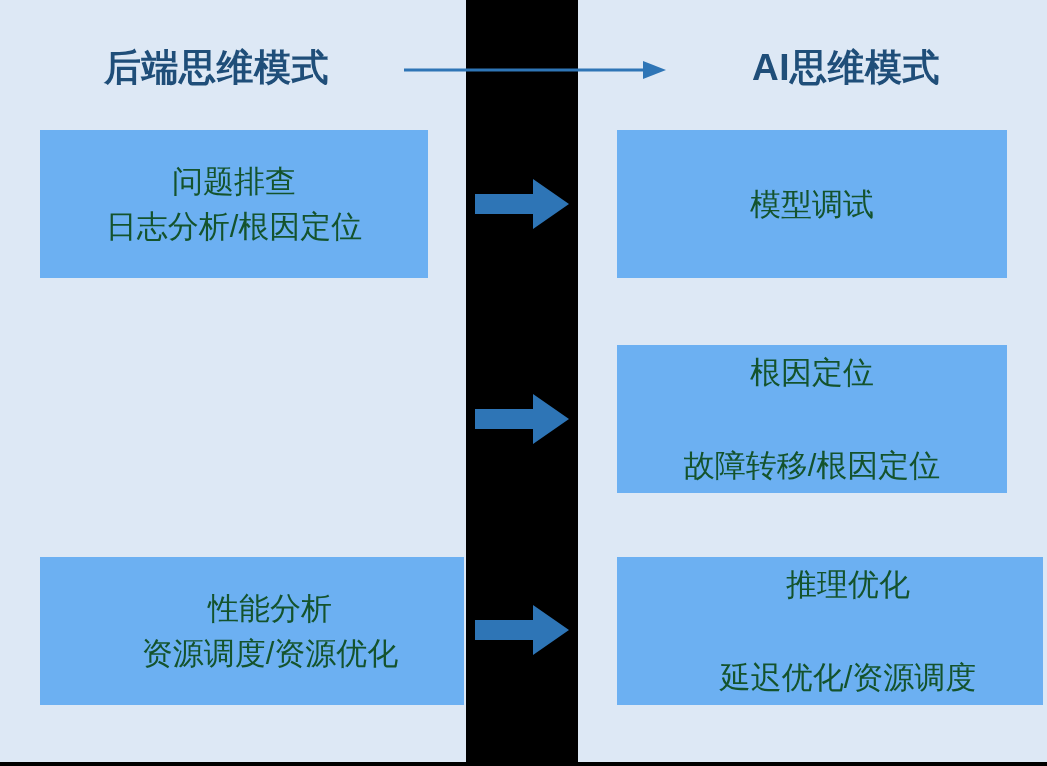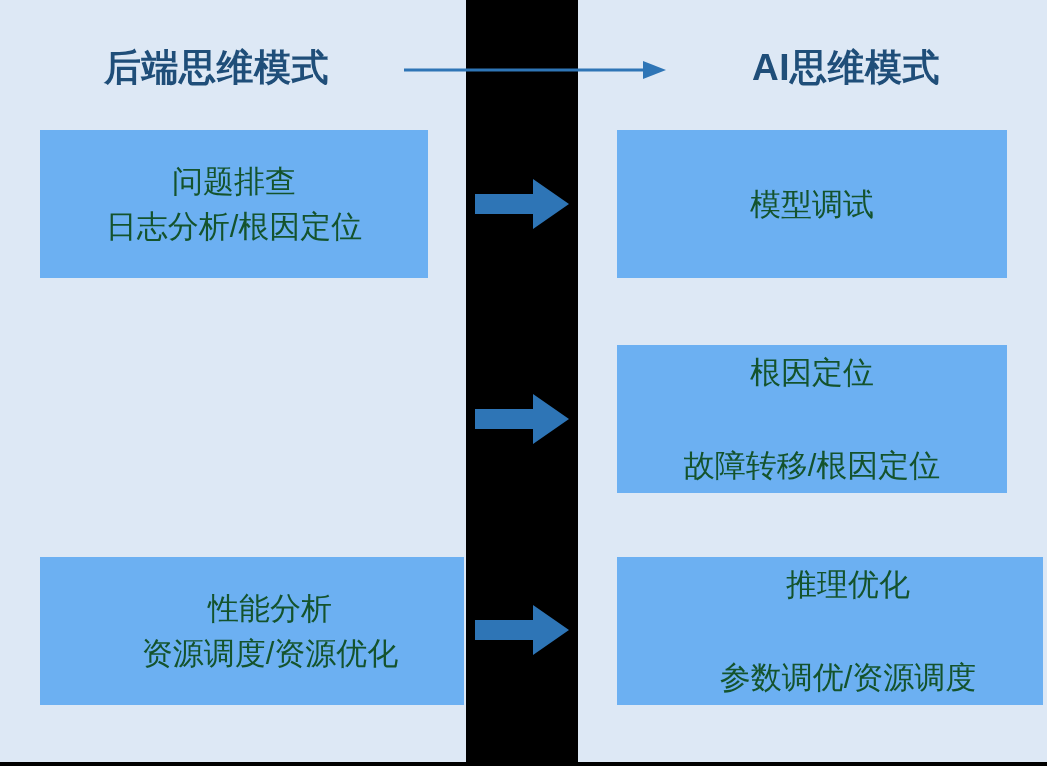--- a/index.html
+++ b/index.html
@@ -161,18 +161,18 @@
   </div>
 
   <div class="row-arrow a3">
     <svg width="98" height="56" viewBox="0 0 98 56" xmlns="http://www.w3.org/2000/svg">
       <polygon points="0,18 58,18 58,3 94,28 58,53 58,38 0,38" fill="#2e75b6"></polygon>
     </svg>
   </div>
 
   <div class="box right col-right row-3">
     <div class="line">推理优化</div>
-    <div class="line">参数调优/资源调度</div>
+    <div class="line">延迟优化/资源调度</div>
   </div>
 
   <div class="bottom-strip"></div>
 
 </div>
 
 </body></html>

